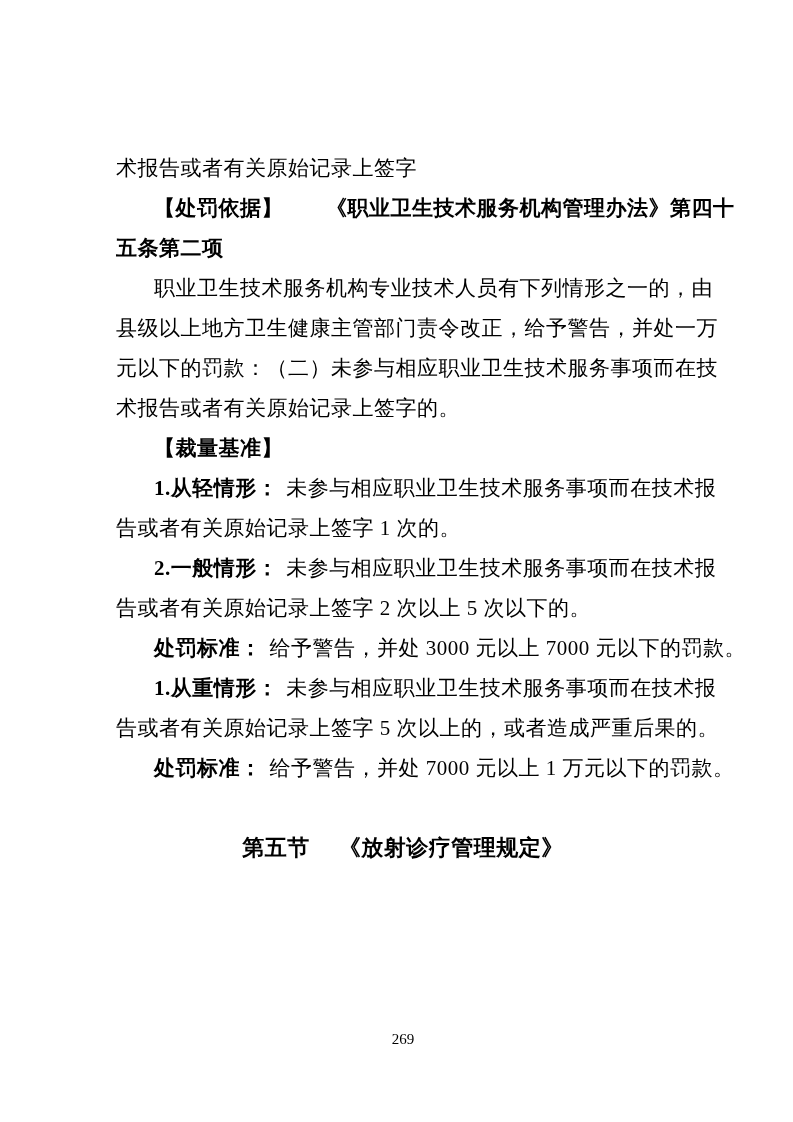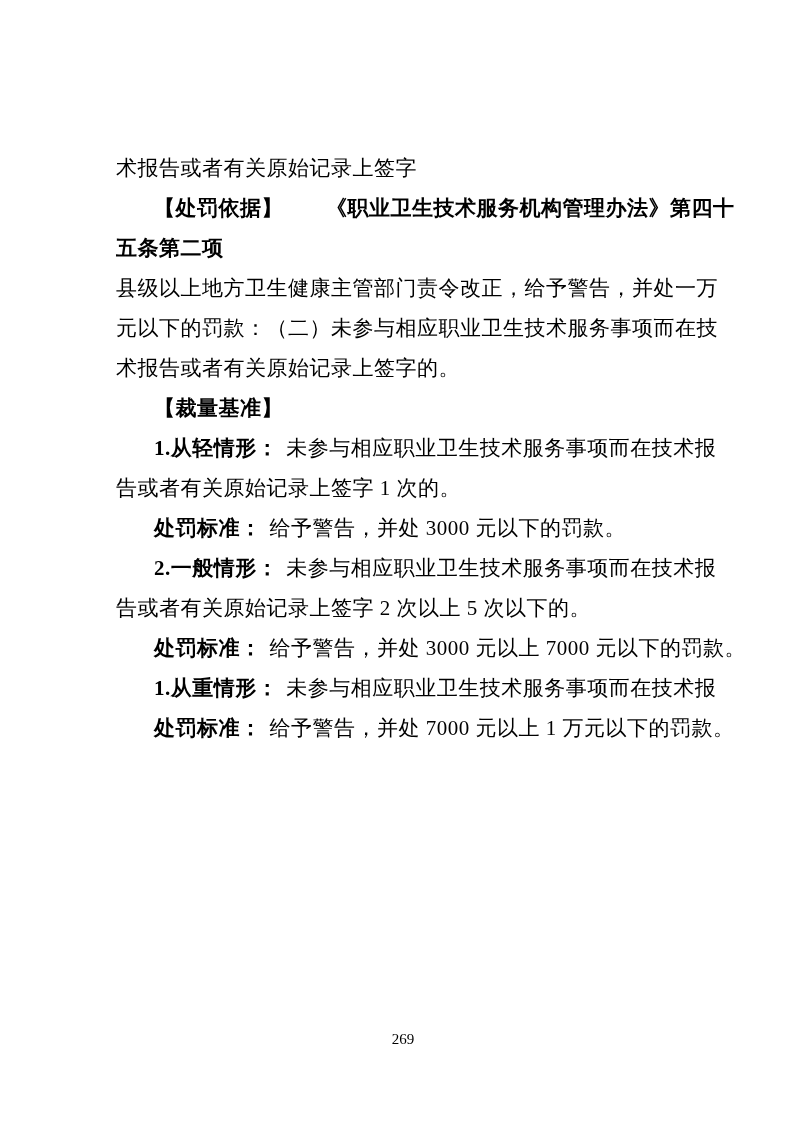--- a/index.html
+++ b/index.html
@@ -61,28 +61,30 @@
   }
 </style>
 </head>
 <body>
 
 <div class="page">
   <div class="content" id="doc-content">
       <div class="line left"><span class="seg-r">术报告或者有关原始记录上签字</span></div>
       <div class="line justify indent"><span class="seg-b">【处罚依据】　　《职业卫生技术服务机构管理办法》第四十</span></div>
       <div class="line left"><span class="seg-b">五条第二项</span></div>
+      <div class="line justify indent"><span class="seg-r">职业卫生技术服务机构专业技术人员有下列情形之一的，由</span></div>
       <div class="line justify"><span class="seg-r">县级以上地方卫生健康主管部门责令改正，给予警告，并处一万</span></div>
       <div class="line justify"><span class="seg-r">元以下的罚款：（二）未参与相应职业卫生技术服务事项而在技</span></div>
       <div class="line left"><span class="seg-r">术报告或者有关原始记录上签字的。</span></div>
       <div class="line left indent"><span class="seg-b">【裁量基准】</span></div>
       <div class="line justify indent"><span class="seg-b">1.从轻情形：</span><span class="seg-r">未参与相应职业卫生技术服务事项而在技术报</span></div>
       <div class="line left"><span class="seg-r">告或者有关原始记录上签字 1 次的。</span></div>
-      <div class="line left indent"><span class="seg-b">处罚标准：</span><span class="seg-r">给予警告，并处 3000 元以下的罚款。</span></div>
       <div class="line justify indent"><span class="seg-b">2.一般情形：</span><span class="seg-r">未参与相应职业卫生技术服务事项而在技术报</span></div>
       <div class="line left"><span class="seg-r">告或者有关原始记录上签字 2 次以上 5 次以下的。</span></div>
       <div class="line justify indent"><span class="seg-b">处罚标准：</span><span class="seg-r">给予警告，并处 3000 元以上 7000 元以下的罚款。</span></div>
       <div class="line justify indent"><span class="seg-b">1.从重情形：</span><span class="seg-r">未参与相应职业卫生技术服务事项而在技术报</span></div>
+      <div class="line justify"><span class="seg-r">告或者有关原始记录上签字 5 次以上的，或者造成严重后果的。</span></div>
       <div class="line justify indent"><span class="seg-b">处罚标准：</span><span class="seg-r">给予警告，并处 7000 元以上 1 万元以下的罚款。</span></div>
       <div class="line left blank"></div>
+      <div class="line center heading"><span class="seg-b">第五节　 《放射诊疗管理规定》</span></div>
     </div>
   <div class="footer">269</div>
 </div>
 
 </body></html>

